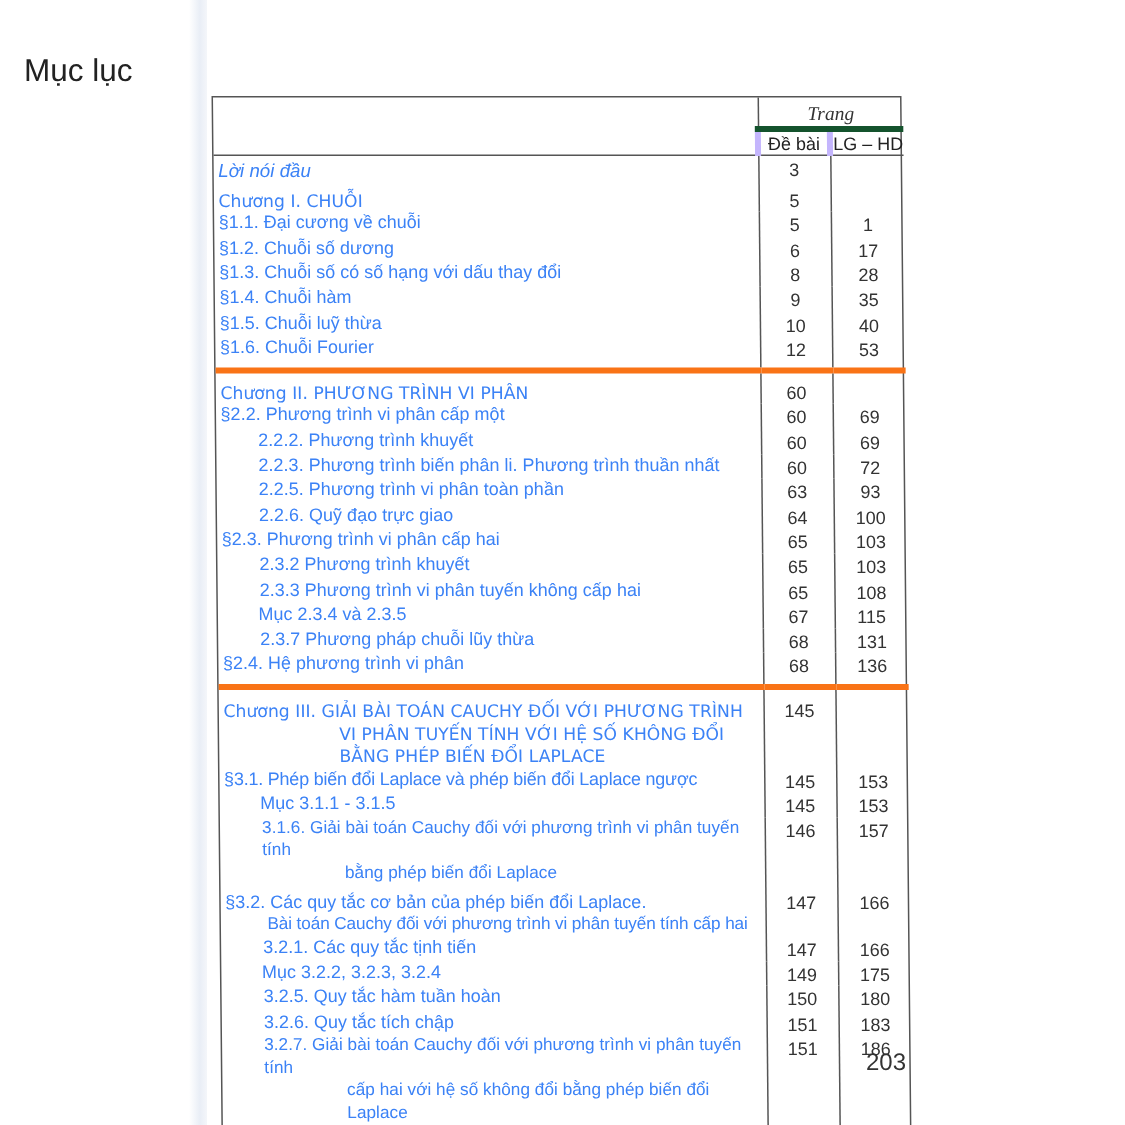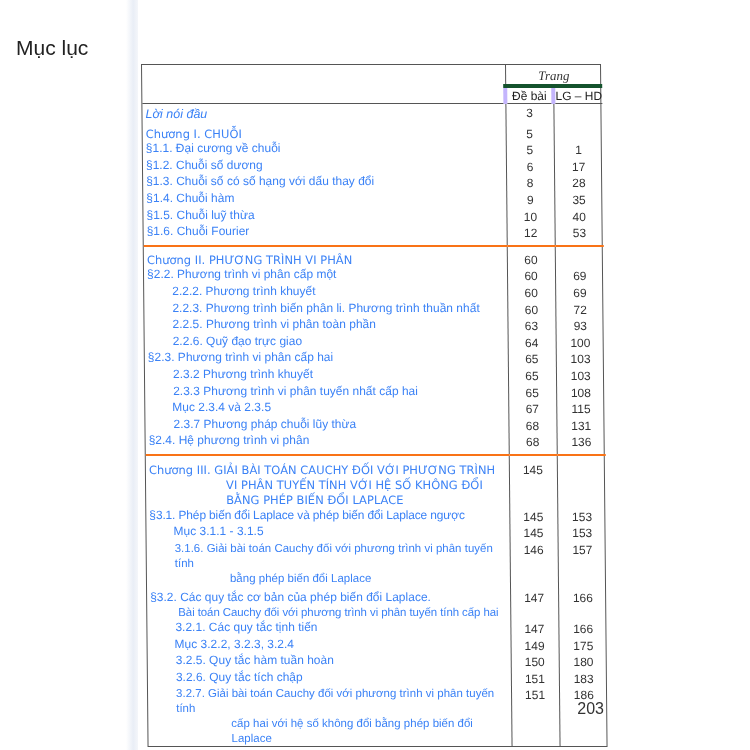--- a/index.html
+++ b/index.html
@@ -47,21 +47,21 @@
   .toc tr.row td { height: 14.6px; line-height: 14.6px; }
   .toc tr.row td.num { padding-top: 2px; }
 
   .t-intro { font-style: italic; font-size: 12.5px !important; }
   .t-chapter { font-family: "DejaVu Sans", sans-serif; font-size: 11.5px !important; font-weight: bold; }
   .t-section { font-weight: bold; font-size: 12px; }
   .t-sub { padding-left: 28px !important; }
   .t-sub.small { font-size: 11px !important; letter-spacing: -0.2px; }
   .t-muc { padding-left: 27px !important; }
 
-  .toc tr.group-end td { border-bottom: 2px solid #f97316; }
+  .toc tr.group-end td { border-bottom: 4px solid #f97316; }
   .toc tr.pad-top td { padding-top: 3px; }
   .toc tr.pad-bot td { padding-bottom: 4px; }
 
   .multiline { line-height: 15px !important; }
   .ch3-cont { display: block; padding-left: 77px; }
   .sec-cont { display: block; padding-left: 28px; }
   .sub-cont2 { display: block; padding-left: 55px; }
 
   .page-number {
     position: absolute; right: 146px; top: 700px; font-size: 16px; color: #333;
@@ -169,21 +169,21 @@
         <td class="title t-section">§2.3. Phương trình vi phân cấp hai</td>
         <td class="num">65</td>
         <td class="num">103</td>
       </tr>
       <tr class="row">
         <td class="title t-sub">2.3.2 Phương trình khuyết</td>
         <td class="num">65</td>
         <td class="num">103</td>
       </tr>
       <tr class="row">
-        <td class="title t-sub">2.3.3 Phương trình vi phân tuyến nhất cấp hai</td>
+        <td class="title t-sub">2.3.3 Phương trình vi phân tuyến không cấp hai</td>
         <td class="num">65</td>
         <td class="num">108</td>
       </tr>
       <tr class="row">
         <td class="title t-muc">Mục 2.3.4 và 2.3.5</td>
         <td class="num">67</td>
         <td class="num">115</td>
       </tr>
       <tr class="row">
         <td class="title t-sub">2.3.7 Phương pháp chuỗi lũy thừa</td>

